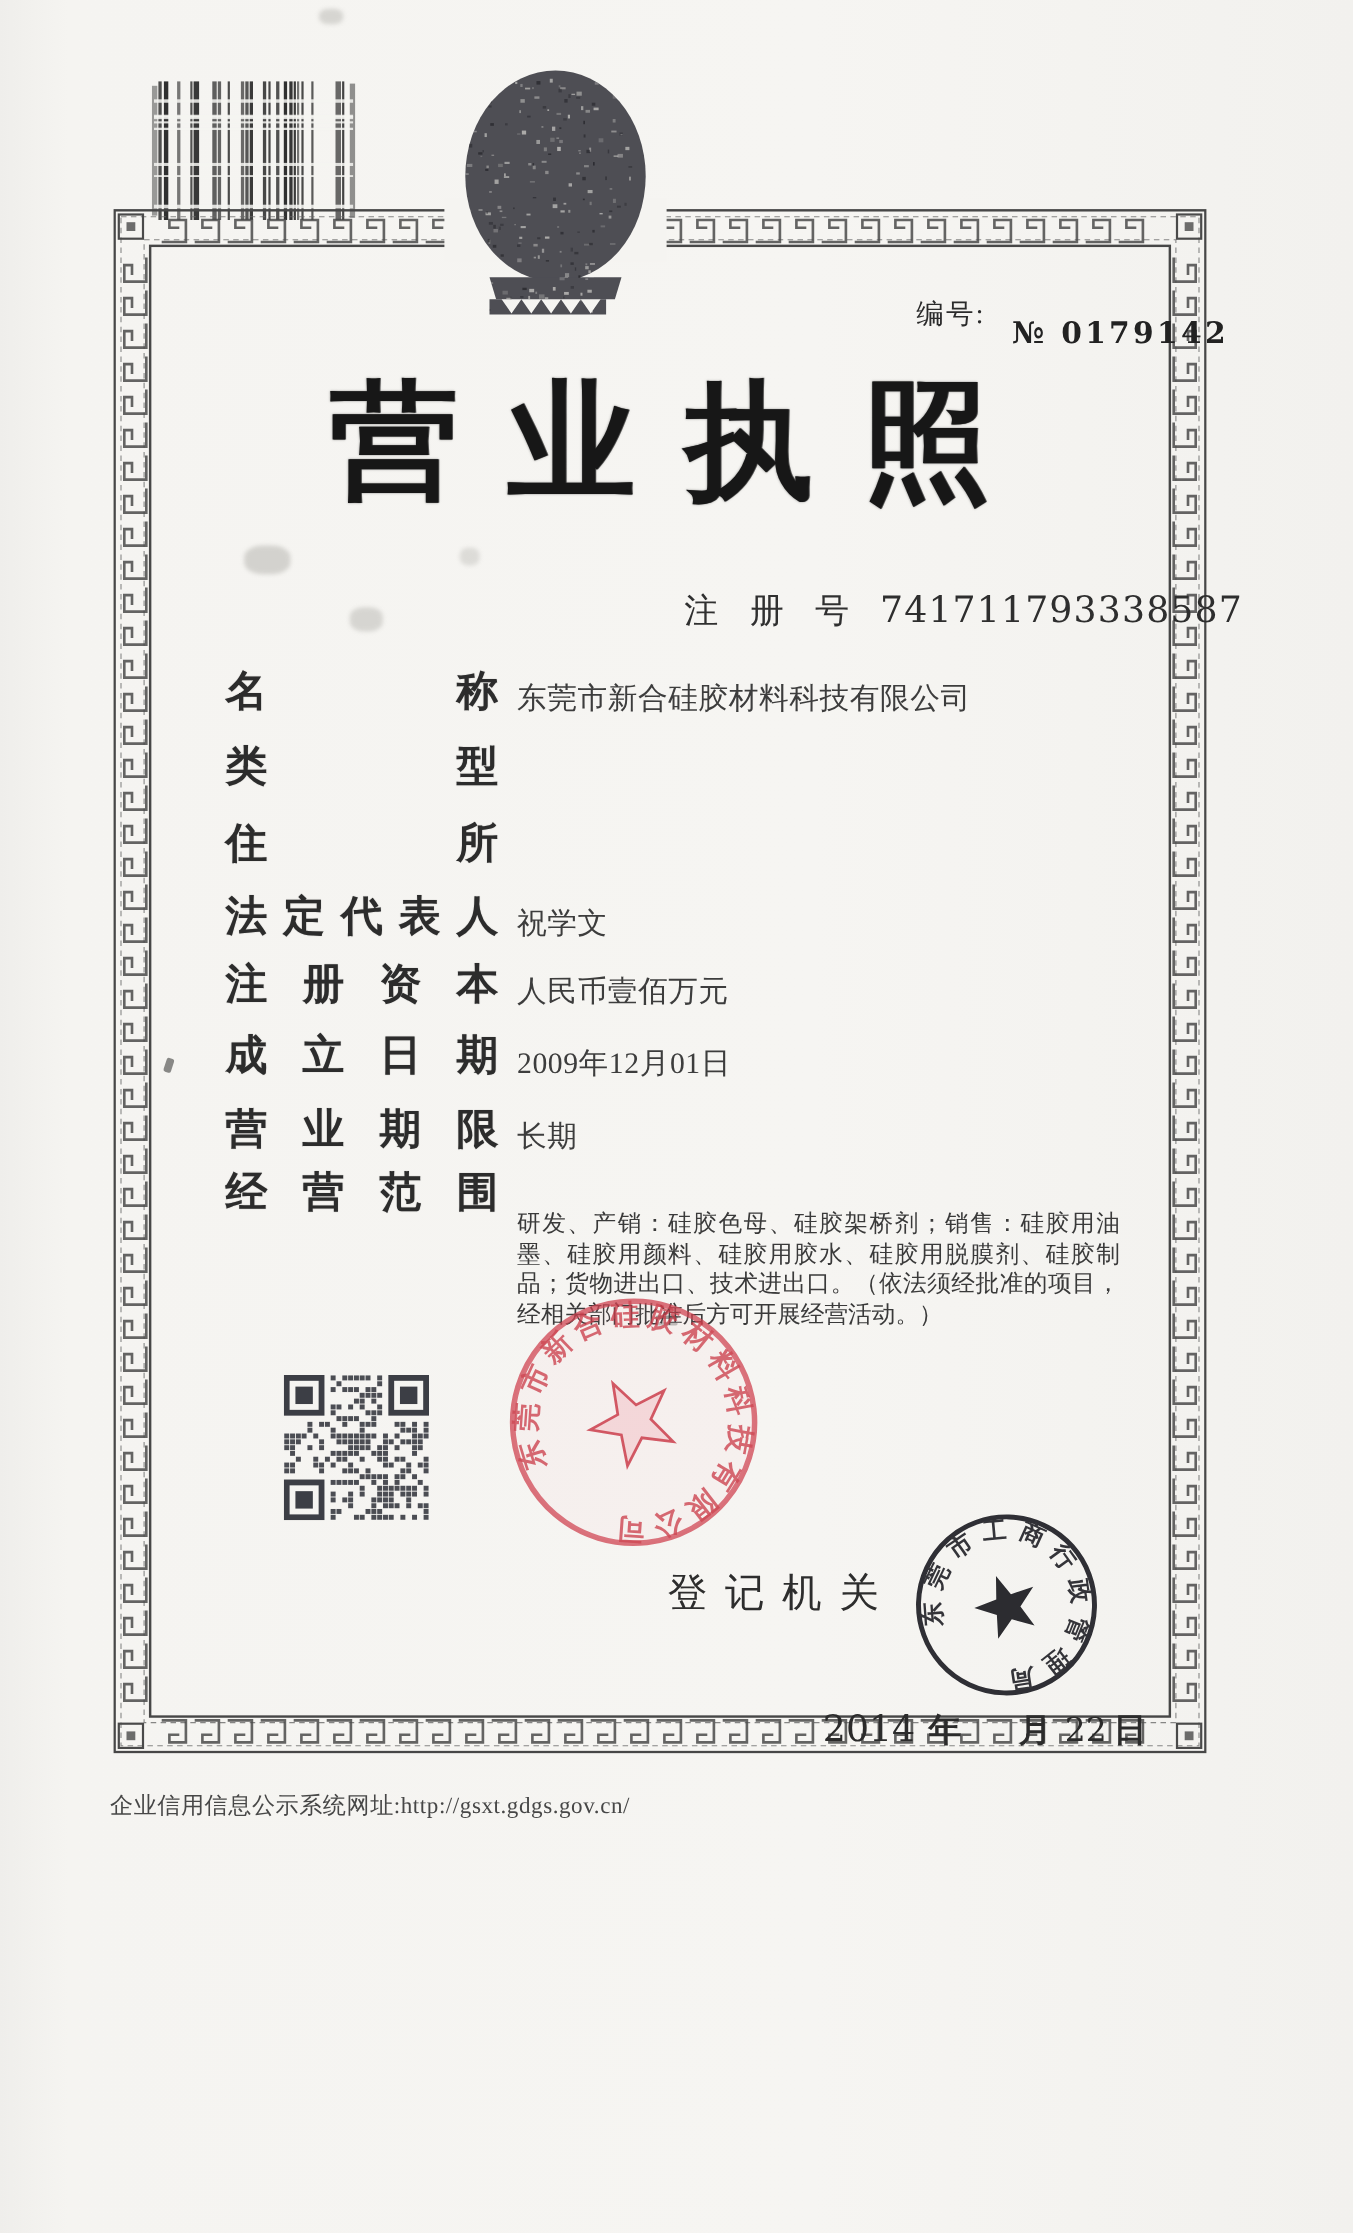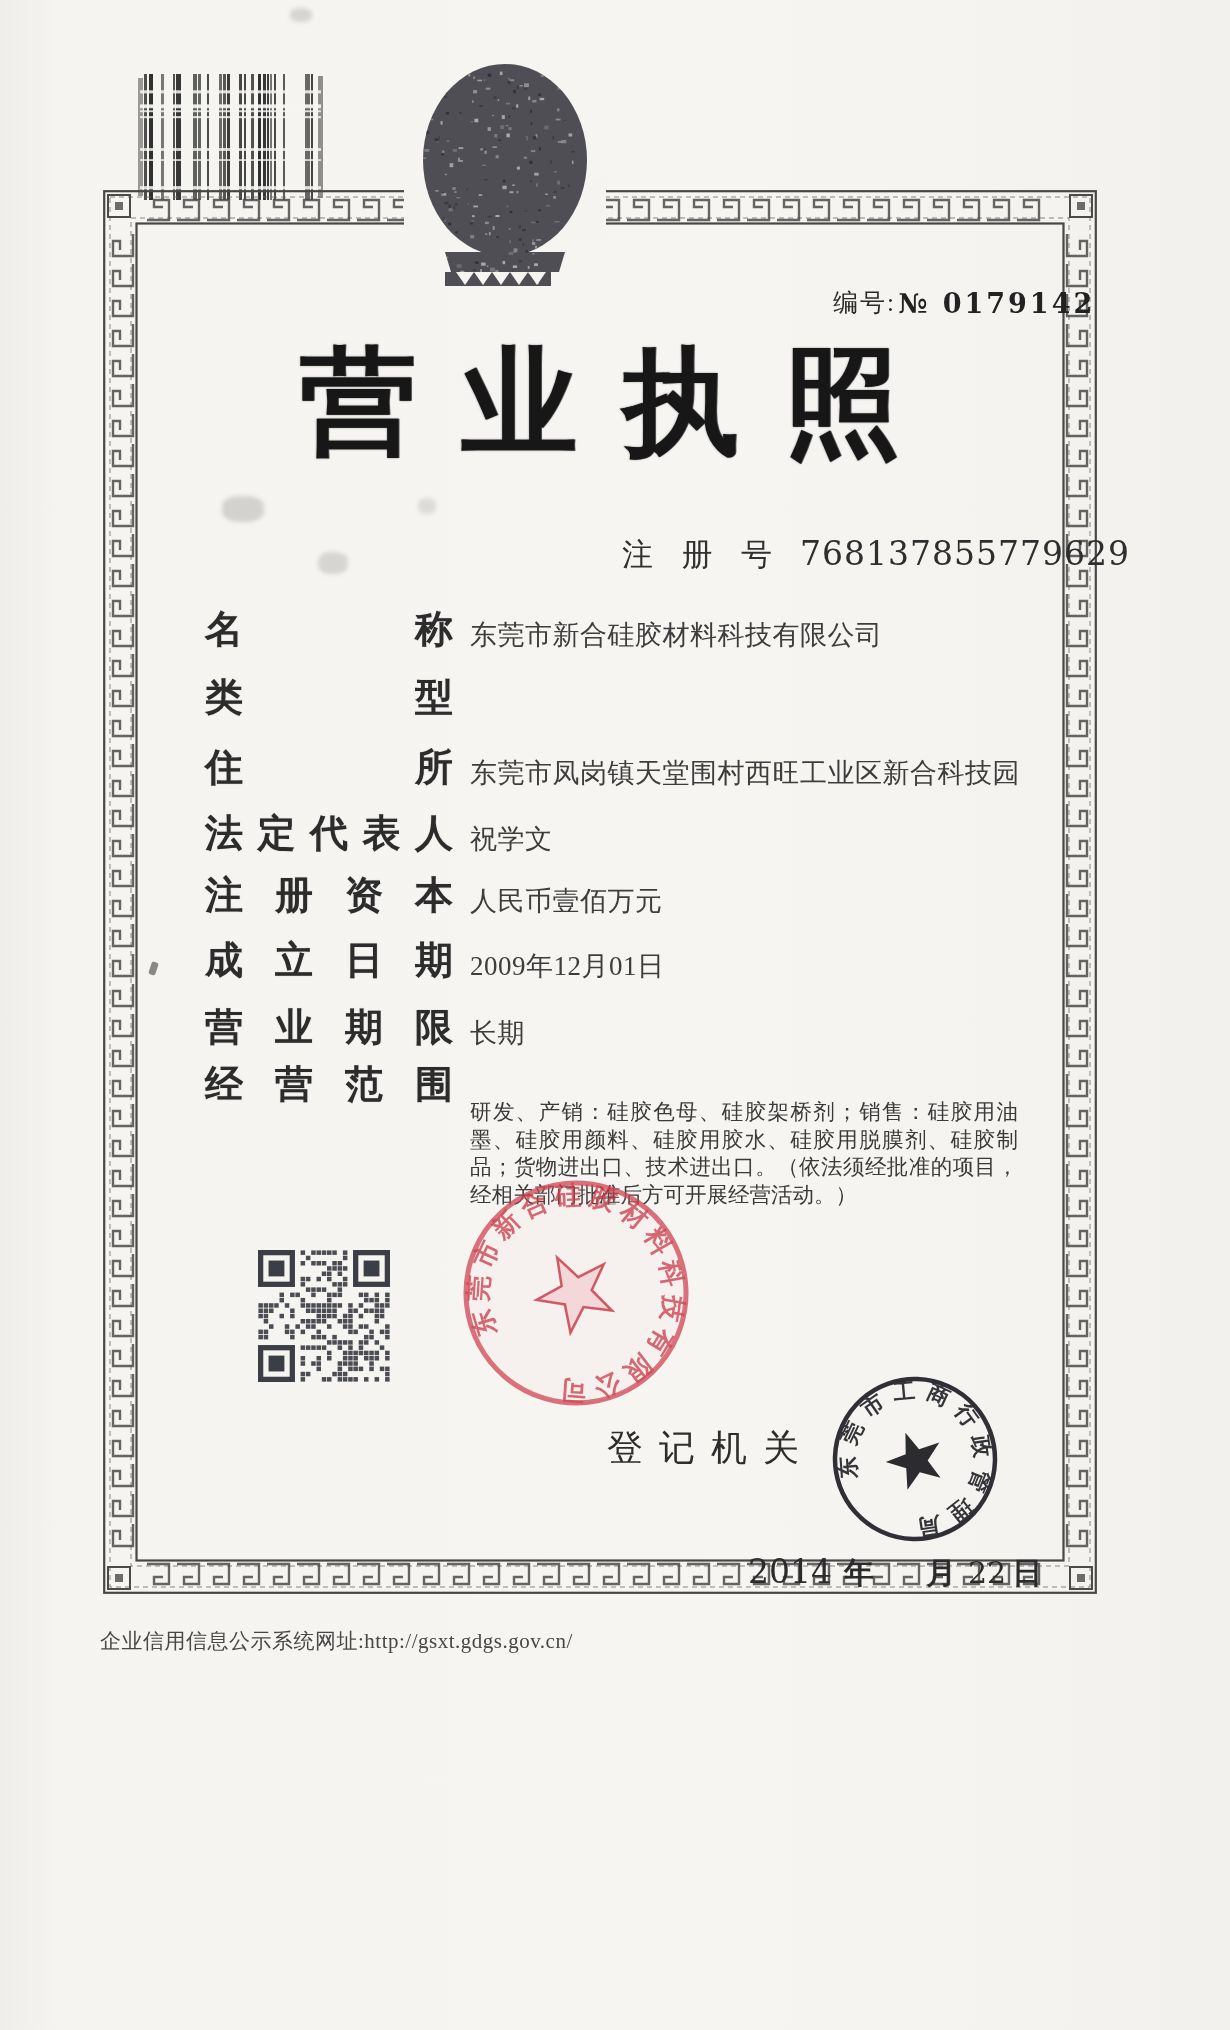--- a/index.html
+++ b/index.html
@@ -13,21 +13,21 @@
   }
   .page{
     position:absolute;left:0;top:0;width:1230px;height:2030px;
     background:linear-gradient(90deg,#efeeeb 0%,#f5f4f1 5%,#f6f5f2 60%,#f2f1ee 100%);
   }
   .abs{position:absolute;}
   
   .spread{display:flex;justify-content:space-between;}
   .spread span{display:inline-block;}
 
-  .serial-row{left:833px;top:252px;display:flex;align-items:flex-end;gap:2px;}
+  .serial-row{left:833px;top:252px;display:flex;align-items:center;gap:24px;}
   .serial-label{font-size:25px;color:#2b2b2b;letter-spacing:2px;}
   .serial-value{font-family:"DejaVu Serif","Liberation Serif",serif;font-size:27px;font-weight:700;color:#222;letter-spacing:3px;margin-top:36px;}
 
   .license-title{
     left:300px;top:340px;width:600px;
     font-size:116px;font-weight:800;color:#171717;
     text-shadow:0 0 2px rgba(25,25,25,.55),1px 0 0 rgba(25,25,25,.7);
     line-height:1.1;
   }
 
@@ -531,42 +531,41 @@
       <span>执</span>
       <span>照</span>
     </div>
 
   <div class="abs reg-row">
     <span class="reg-label spread">
         <span>注</span>
         <span>册</span>
         <span>号</span>
       </span>
-    <span class="reg-value">768137855779629</span>
+    <span class="reg-value">741711793338587</span>
   </div>
 
   <div class="abs field-row" style="top:608px;">
     <div class="field-label spread">
         <span>名</span>
         <span>称</span>
       </div>
     <div class="field-value">东莞市新合硅胶材料科技有限公司</div>
   </div>
   <div class="abs field-row" style="top:676px;">
     <div class="field-label spread">
         <span>类</span>
         <span>型</span>
       </div>
   </div>
   <div class="abs field-row" style="top:746px;">
     <div class="field-label spread">
         <span>住</span>
         <span>所</span>
       </div>
-    <div class="field-value">东莞市凤岗镇天堂围村西旺工业区新合科技园</div>
   </div>
   <div class="abs field-row" style="top:812px;">
     <div class="field-label spread">
         <span>法</span>
         <span>定</span>
         <span>代</span>
         <span>表</span>
         <span>人</span>
       </div>
     <div class="field-value">祝学文</div>

